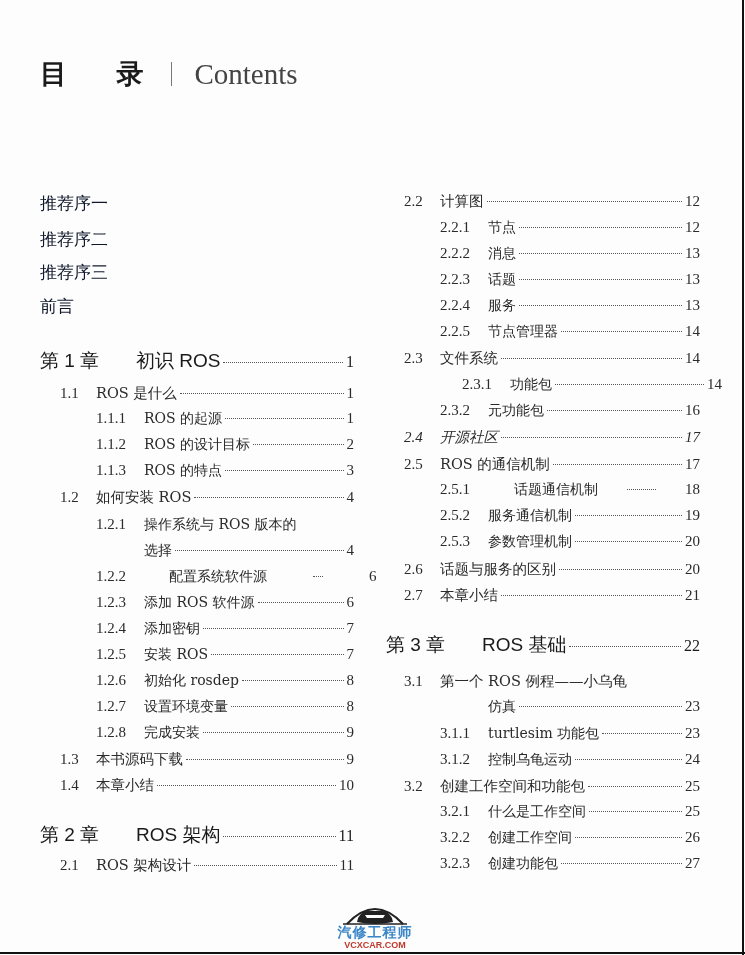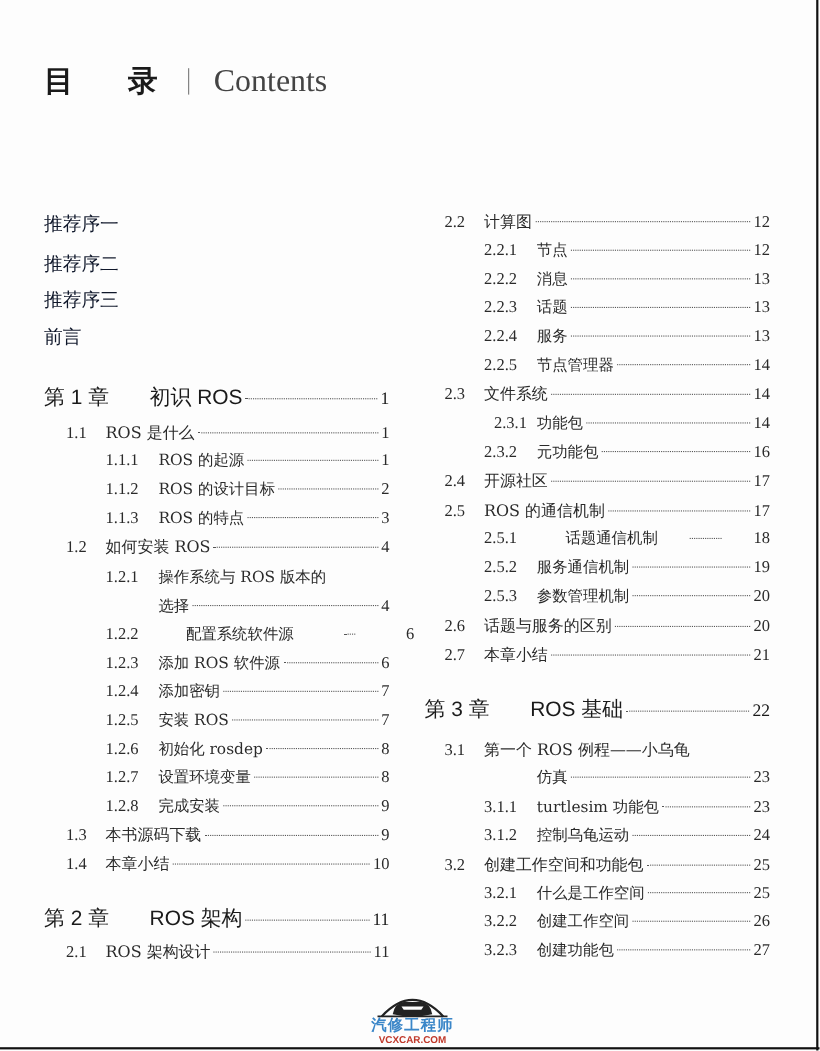--- a/index.html
+++ b/index.html
@@ -209,33 +209,33 @@
       <span class="label">节点管理器</span>
       <span class="dots"></span>
       <span class="page">14</span>
     </div>
     <div class="entry sec" style="left: 404px; width: 296px; top: 349px;">
       <span class="num">2.3</span>
       <span class="label">文件系统</span>
       <span class="dots"></span>
       <span class="page">14</span>
     </div>
-    <div class="entry sub" style="left: 440px; width: 260px; top: 376px; text-align: center;">
+    <div class="entry sub" style="left: 462px; width: 260px; top: 376px;">
       <span class="num">2.3.1</span>
       <span class="label">功能包</span>
       <span class="dots"></span>
       <span class="page">14</span>
     </div>
     <div class="entry sub" style="left: 440px; width: 260px; top: 402px;">
       <span class="num">2.3.2</span>
       <span class="label">元功能包</span>
       <span class="dots"></span>
       <span class="page">16</span>
     </div>
-    <div class="entry sec" style="left: 404px; width: 296px; top: 428px;">
+    <div class="entry sec" style="left: 404px; width: 296px; top: 428px; font-style: italic;">
       <span class="num">2.4</span>
       <span class="label">开源社区</span>
       <span class="dots"></span>
       <span class="page">17</span>
     </div>
     <div class="entry sec" style="left: 404px; width: 296px; top: 455px;">
       <span class="num">2.5</span>
       <span class="label">ROS 的通信机制</span>
       <span class="dots"></span>
       <span class="page">17</span>

